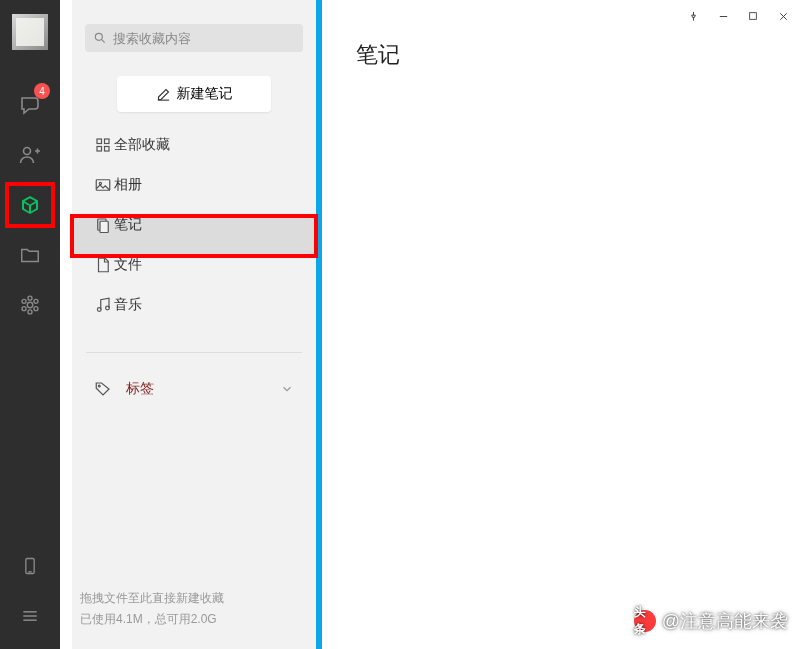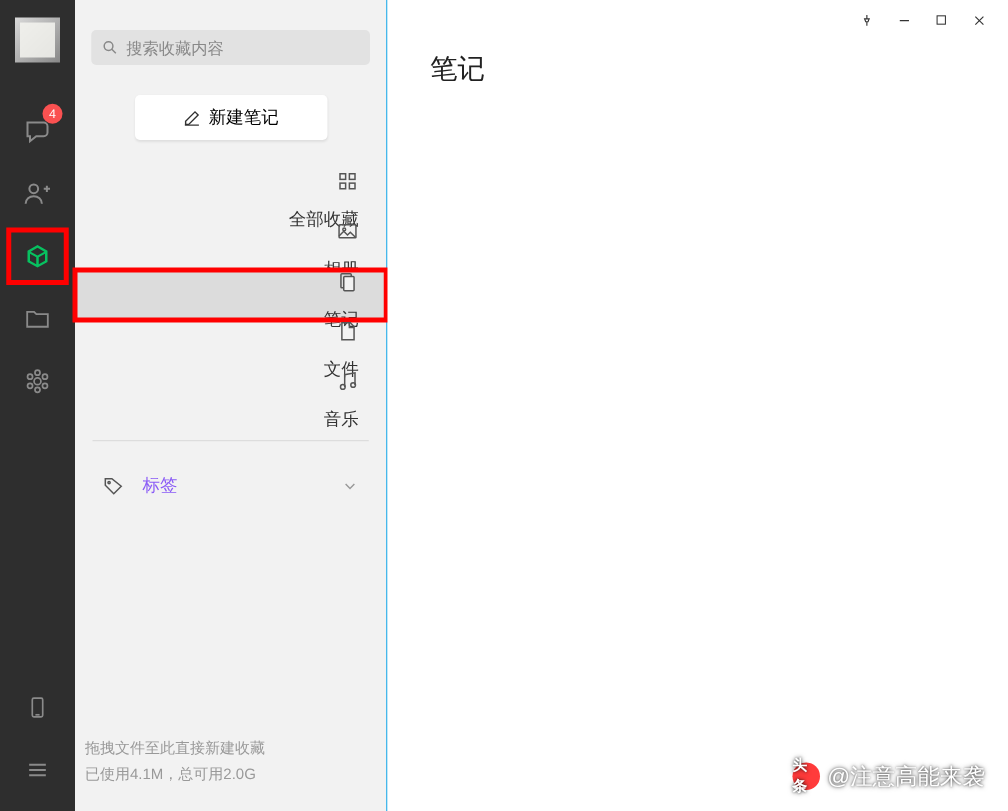--- a/index.html
+++ b/index.html
@@ -9,36 +9,36 @@
     .rail { width: 60px; background: #2e2e2e; display: flex; flex-direction: column; align-items: center; padding-top: 14px; }
     .avatar { width: 36px; height: 36px; background: linear-gradient(135deg, #d9d9d9, #888); margin-bottom: 30px; display:flex; align-items:center; justify-content:center; }
     .avatar-inner { width: 28px; height: 28px; background: #f4f4f0; opacity: .85; }
     .rail-item { width: 44px; height: 40px; display: flex; align-items: center; justify-content: center; cursor: pointer; position: relative; margin: 5px 0; color: #8a8a8a; }
     .rail-item.highlight { outline: 4px solid #ff0000; outline-offset: -1px; background: #2e2e2e; }
     .rail-item.highlight svg { color: #07c160; }
     .badge { position: absolute; top: -2px; right: 2px; background: #fa5151; color: #fff; font-size: 10px; min-width: 16px; height: 16px; border-radius: 8px; display: flex; align-items: center; justify-content: center; padding: 0 2px; }
     .rail-bottom { margin-top: auto; margin-bottom: 8px; display: flex; flex-direction: column; align-items: center; }
 
     
-    .panel { width: 250px; background: #f2f2f2; display: flex; flex-direction: column; border-right: 1px solid #0ea5e9; }
+    .panel { width: 250px; background: #f2f2f2; display: flex; flex-direction: column; border-right: 6px solid #0ea5e9; margin-left: 12px; }
     .search-wrap { padding: 24px 13px 16px; }
     .search { display: flex; align-items: center; background: #e2e2e2; border-radius: 4px; height: 28px; padding: 0 8px; color: #888; }
     .search input { border: none; background: transparent; outline: none; font-size: 13px; margin-left: 6px; flex: 1; color: #333; }
     .search input::placeholder { color: #888; }
 
     .new-note-btn { margin: 8px auto 24px; width: 154px; height: 36px; background: #fff; border: none; border-radius: 4px; box-shadow: 0 1px 2px rgba(0,0,0,.08); display: flex; align-items: center; justify-content: center; font-size: 14px; cursor: pointer; gap: 6px; }
 
     .cat-list { display: flex; flex-direction: column; }
-    .cat-item { display: flex; align-items: flex-end; height: 40px; padding: 0 22px; font-size: 14px; color: #333; cursor: pointer; gap: 13px; flex-direction: column; }
+    .cat-item { display: flex; align-items: flex-start; height: 40px; padding: 0 22px; font-size: 14px; color: #333; cursor: pointer; gap: 2px; }
     .cat-item.selected { background: #dcdcdc; }
     .cat-item.highlight { outline: 4px solid #ff0000; outline-offset: -2px; }
     .cat-item svg { color: #555; width: 18px; height: 18px; flex: 0 0 18px; }
 
     .divider { height: 1px; background: #ddd; margin: 16px 14px; }
-    .tags-row { display: flex; align-items: center; height: 40px; padding: 0 22px; font-size: 14px; color: #8b5cf6; cursor: pointer; }
+    .tags-row { display: flex; align-items: center; height: 40px; padding: 0 22px; font-size: 14px; color: #7f1d1d; cursor: pointer; }
     .tags-row .chev { margin-left: auto; color: #999; }
 
     .panel-footer { margin-top: auto; text-align: left; font-size: 12px; color: #999; padding: 18px 8px; line-height: 1.8; }
 
     
     .main { flex: 1; background: #fff; display: flex; flex-direction: column; position: relative; }
     .titlebar { height: 32px; display: flex; justify-content: flex-end; align-items: center; padding: 0 8px; }
     .win-btn { width: 30px; height: 26px; display: flex; align-items: center; justify-content: center; cursor: pointer; color: #333; font-size: 12px; }
     .main-title { font-size: 22px; color: #222; padding: 8px 34px 20px; }
     .watermark { position: absolute; right: 18px; bottom: 16px; font-size: 18px; color: #fff; text-shadow: 0 0 4px rgba(0,0,0,.55), 0 0 2px rgba(0,0,0,.6); display: flex; align-items: center; gap: 6px; font-weight: 500; justify-content: space-between; }

